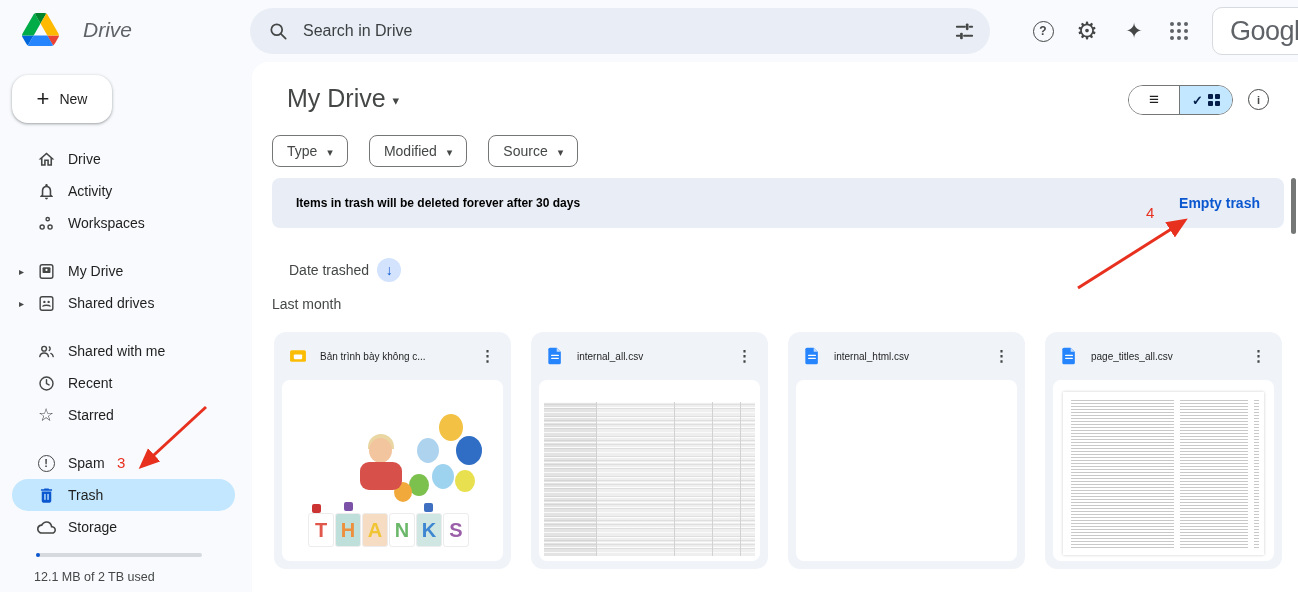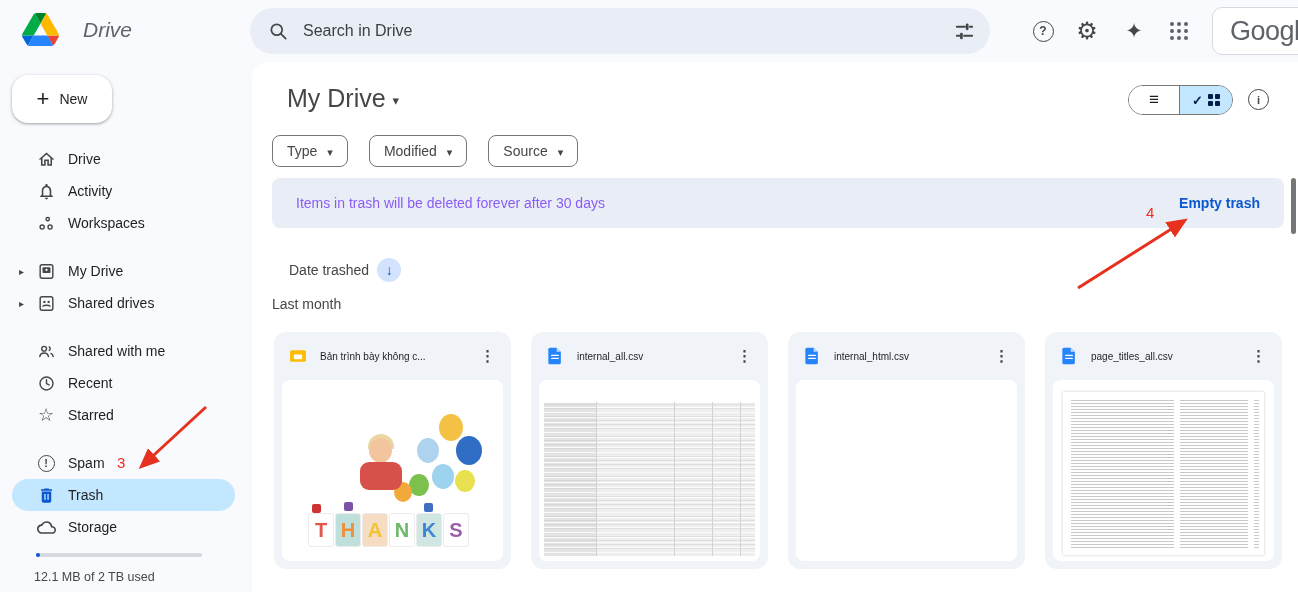--- a/index.html
+++ b/index.html
@@ -52,21 +52,21 @@
   .vt-right { flex:1; display:flex; align-items:center; justify-content:center; gap:5px; background:#c2e7ff; border-left:1px solid #747775; }
   .vt-check { font-size:13px; font-weight:bold; color:#041e49; }
   .vt-grid { display:grid; grid-template-columns:5px 5px; grid-template-rows:5px 5px; gap:2px; }
   .vt-grid i { background:#041e49; border-radius:1px; }
   .info-ico { position:absolute; left:996px; top:27px; width:21px; height:21px; border:1.7px solid #444746; border-radius:50%; display:flex; align-items:center; justify-content:center; font-size:11px; font-weight:bold; color:#444746; font-style:normal; cursor:pointer; }
   .chips { position:absolute; left:20px; top:73px; display:flex; gap:21px; }
   .chip { height:32px; border:1px solid #747775; border-radius:8px; display:flex; align-items:center; padding:0 14px; cursor:pointer; }
   .chip-label { font-size:14px; font-weight:500; color:#444746; }
   .chip-caret { font-size:11px; color:#444746; margin-left:10px; margin-top:2px; }
   .banner { position:absolute; left:20px; top:116px; right:14px; height:50px; background:#e9eef6; border-radius:8px; display:flex; align-items:center; padding:0 24px; }
-  .banner-msg { font-size:14px; color:#8b5cf6; }
+  .banner-msg { font-size:12px; color:#000000;font-weight:bold; }
   .banner-action { margin-left:auto; font-size:14px; font-weight:700; color:#0b57d0; cursor:pointer; }
   .sort-row { position:absolute; left:37px; top:196px; display:flex; align-items:center; cursor:pointer; }
   .sort-label { font-size:14px; font-weight:500; color:#444746; }
   .sort-badge { width:24px; height:24px; border-radius:50%; background:#d3e3fd; display:flex; align-items:center; justify-content:center; margin-left:8px; }
   .sort-arrow { font-size:14px; font-weight:bold; color:#0b57d0; }
   .group-label { position:absolute; left:20px; top:234px; font-size:14px; color:#444746; }
 
   
   .grid { position:absolute; left:22px; top:270px; display:flex; gap:20px; }
   .card { position:relative; width:237px; height:237px; background:#f0f4f9; border-radius:12px; cursor:pointer; }

